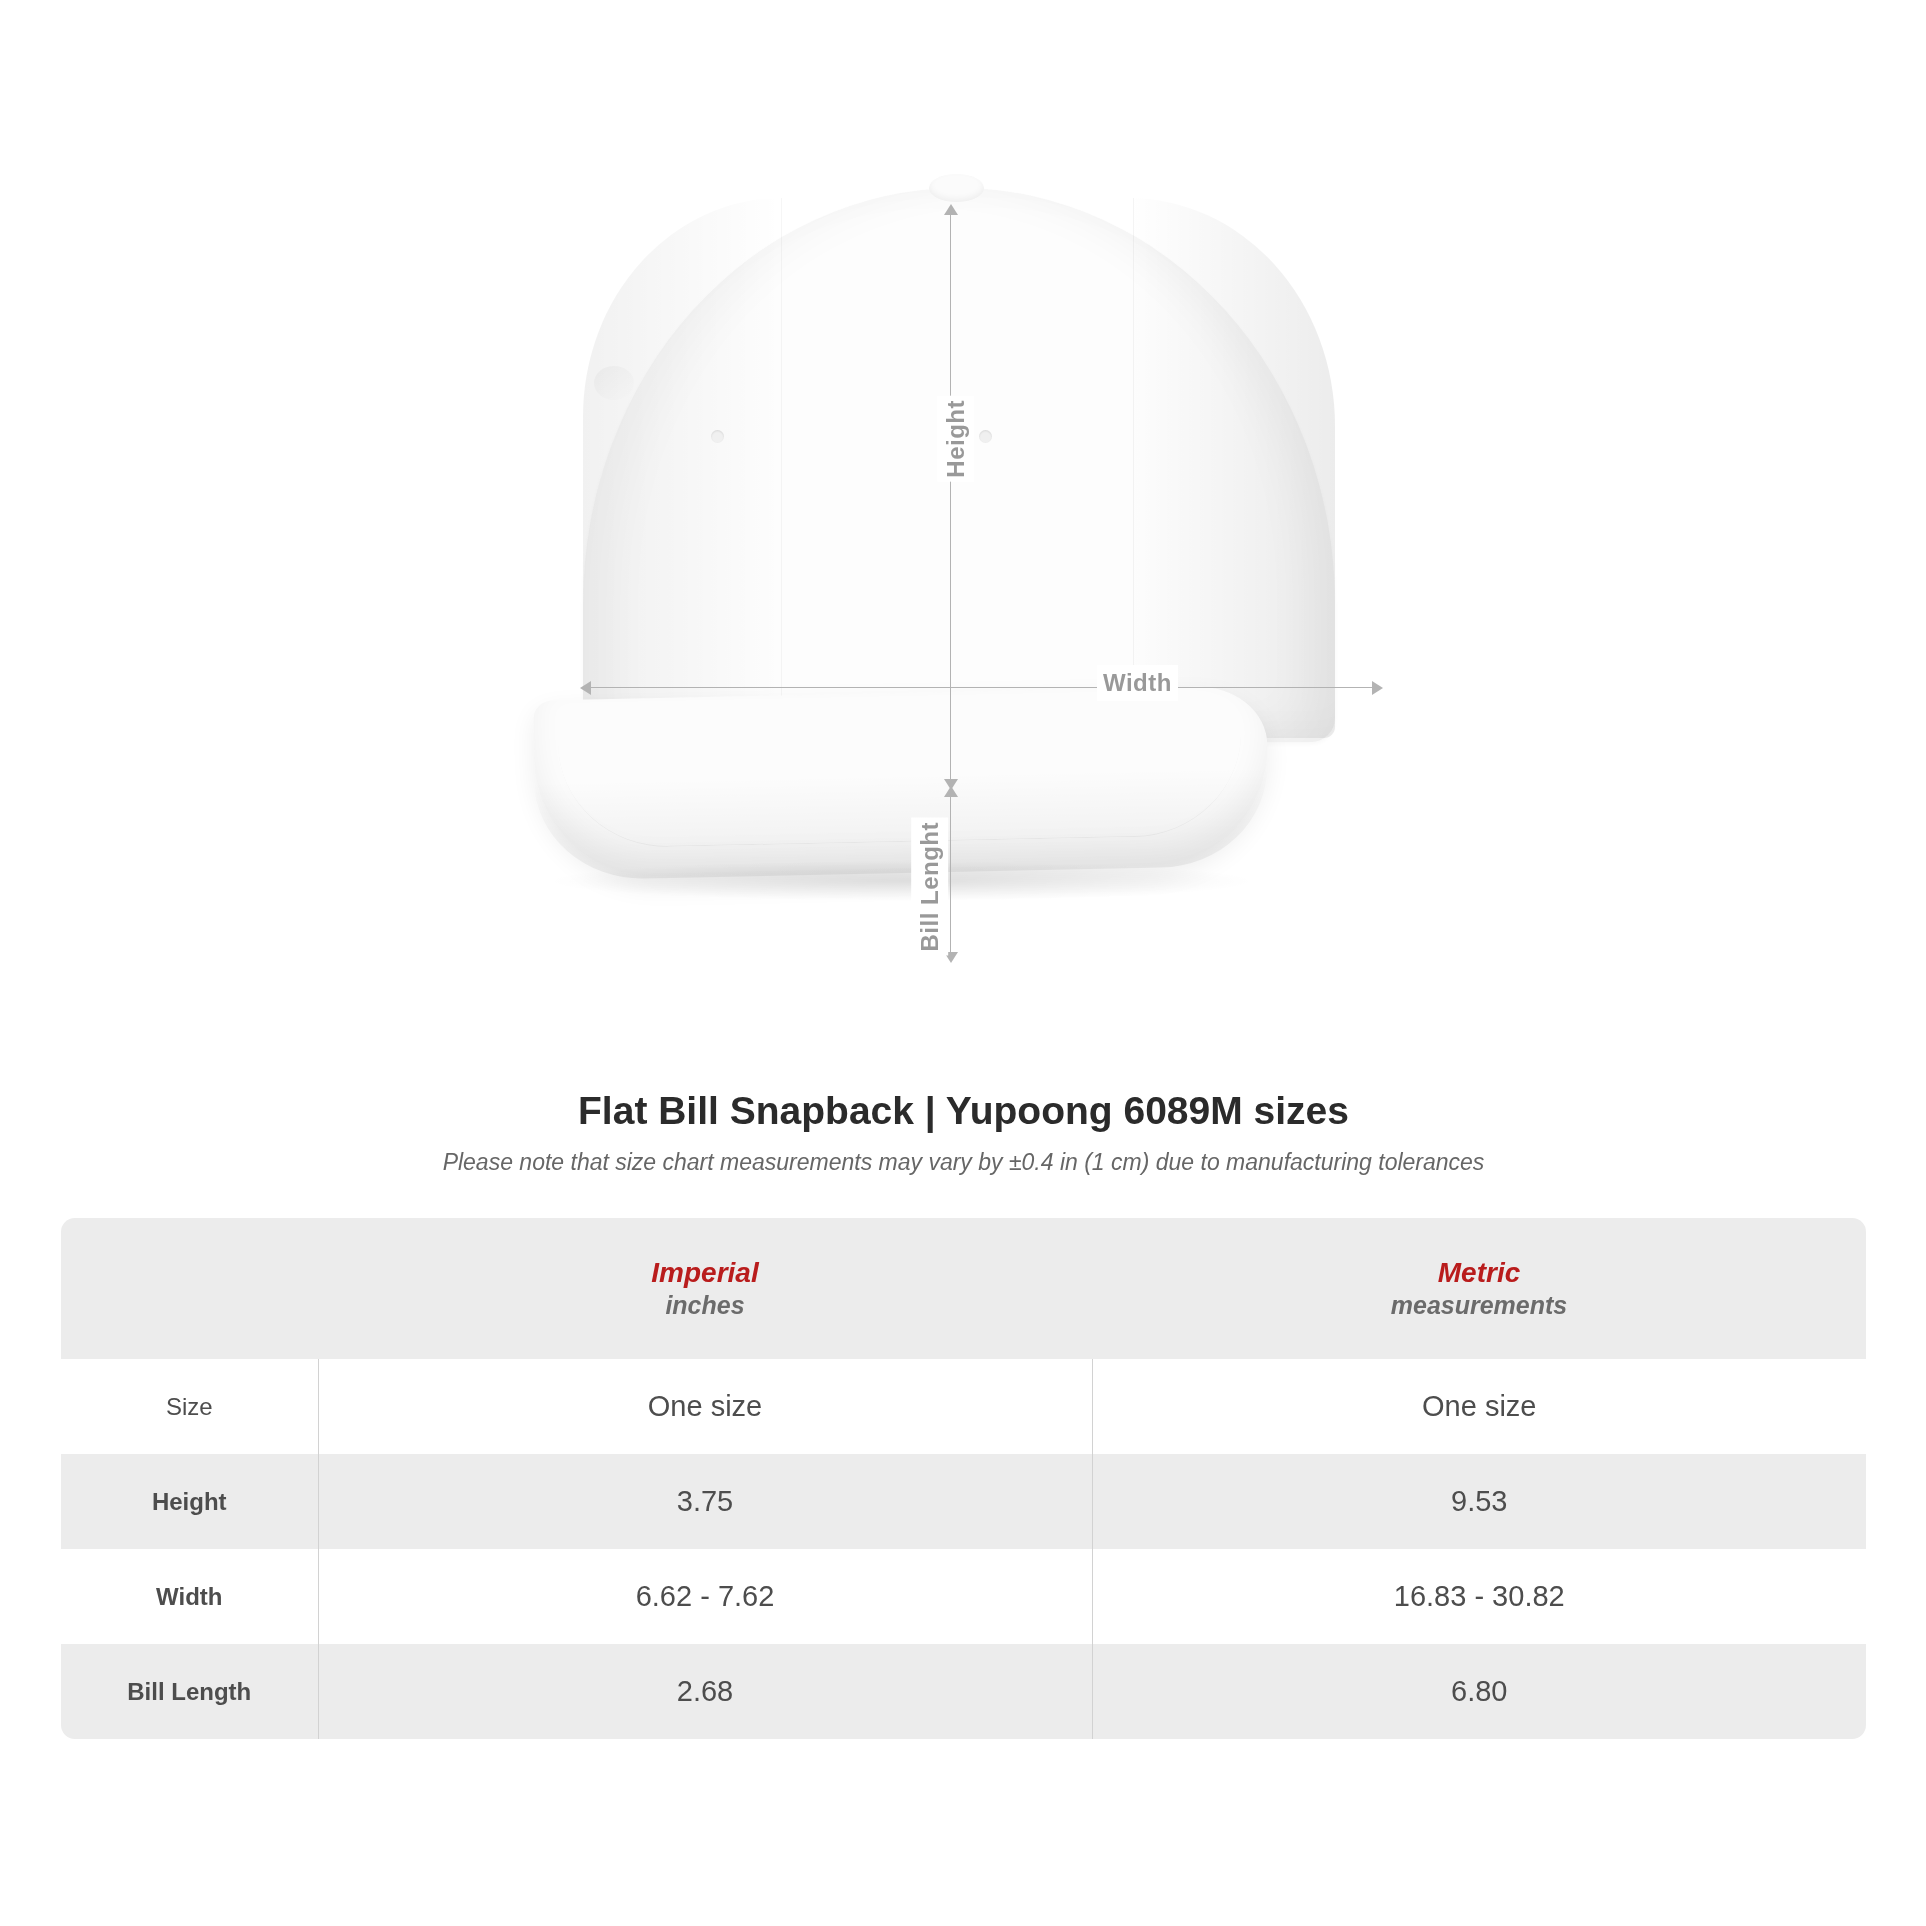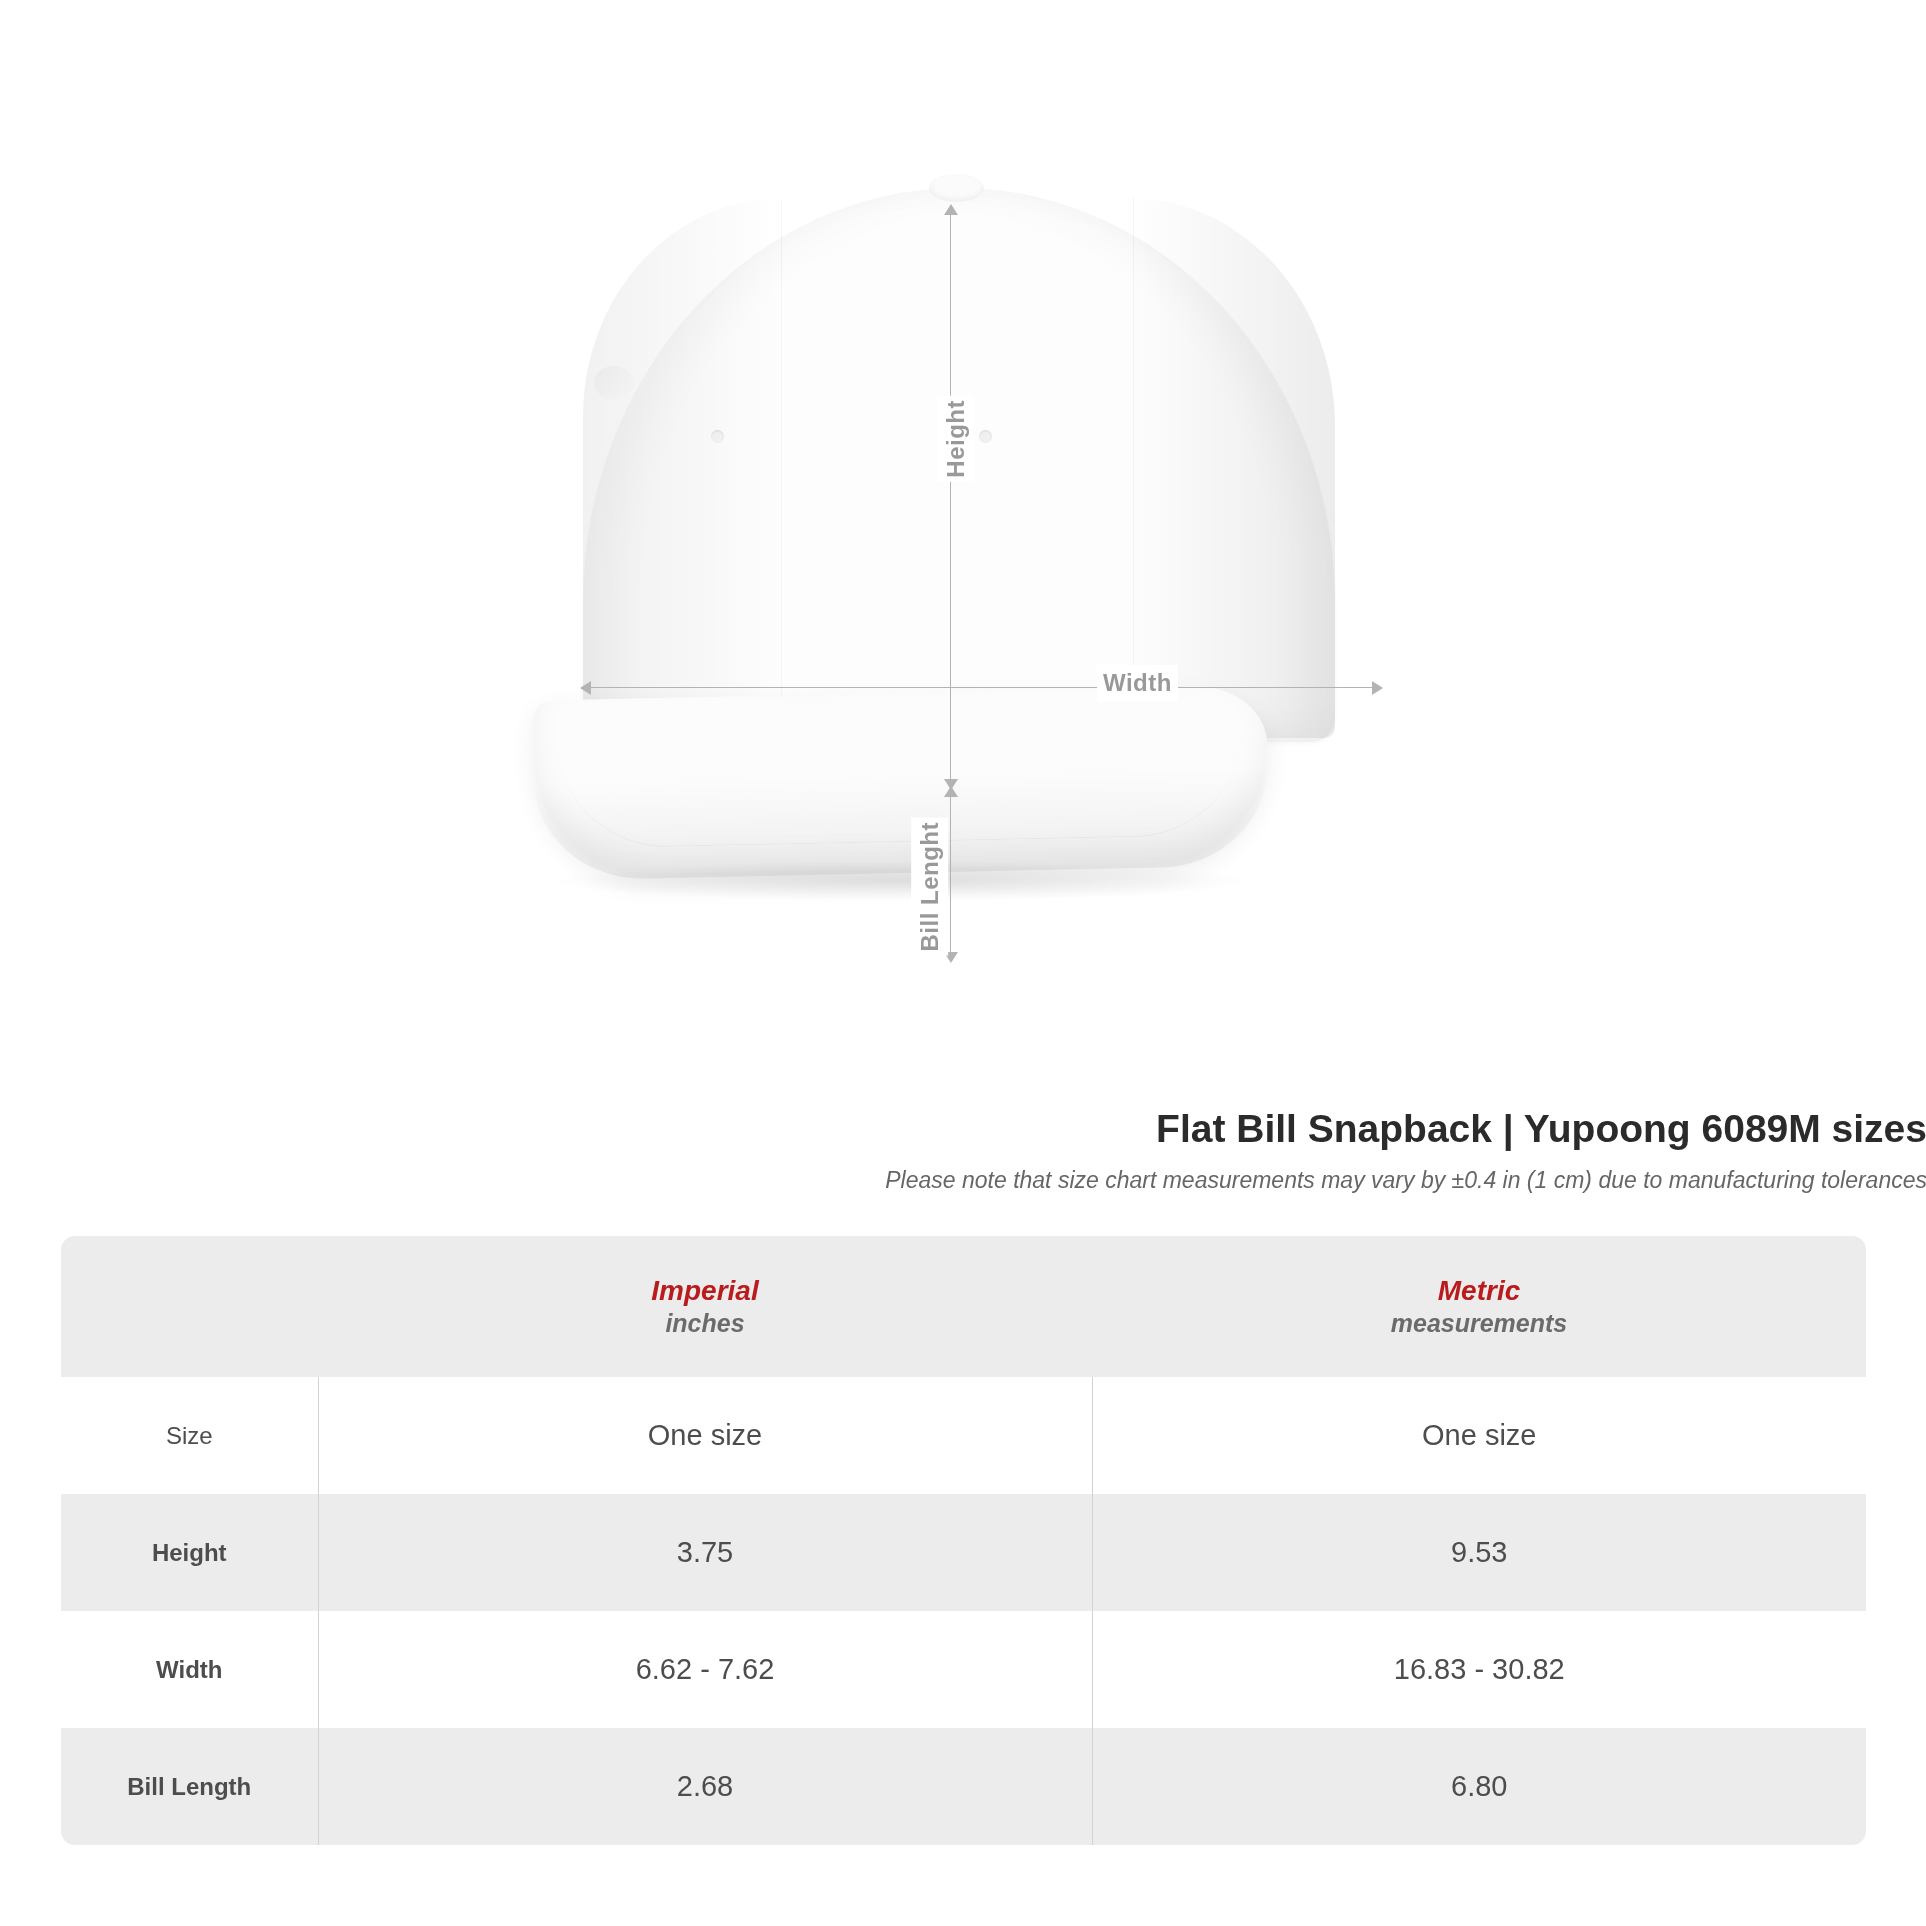--- a/index.html
+++ b/index.html
@@ -204,22 +204,22 @@
   .vert-label {
     writing-mode: vertical-rl;
     text-orientation: mixed;
     transform: rotate(180deg);
     text-align: center;
     line-height: 1.05;
   }
 
   
   .title-block {
-    text-align: right;
-    margin-top: 38px;
+    text-align: center;
+    margin-top: 20px;
   }
   .chart-title {
     font-size: 39px;
     font-weight: bold;
     color: #2b2b2b;
     margin: 0;
   }
   .chart-note {
     font-size: 23px;
     font-style: italic;
@@ -261,21 +261,21 @@
     color: #b91c1c;
     line-height: 1.15;
   }
   .unit-sub {
     font-size: 25px;
     font-style: italic;
     color: #6b6b6b;
     margin-top: 2px;
   }
 
-  tbody tr { height: 117px; }
+  tbody tr { height: 95px; }
   tbody tr.shaded td { background: #ececec; }
   tbody tr.plain td { background: #ffffff; }
   tbody td.row-label {
     font-size: 24px;
     font-weight: bold;
     color: #4d4d4d;
     width: 257px;
   }
   tbody td.row-label.light {
     font-weight: normal;

